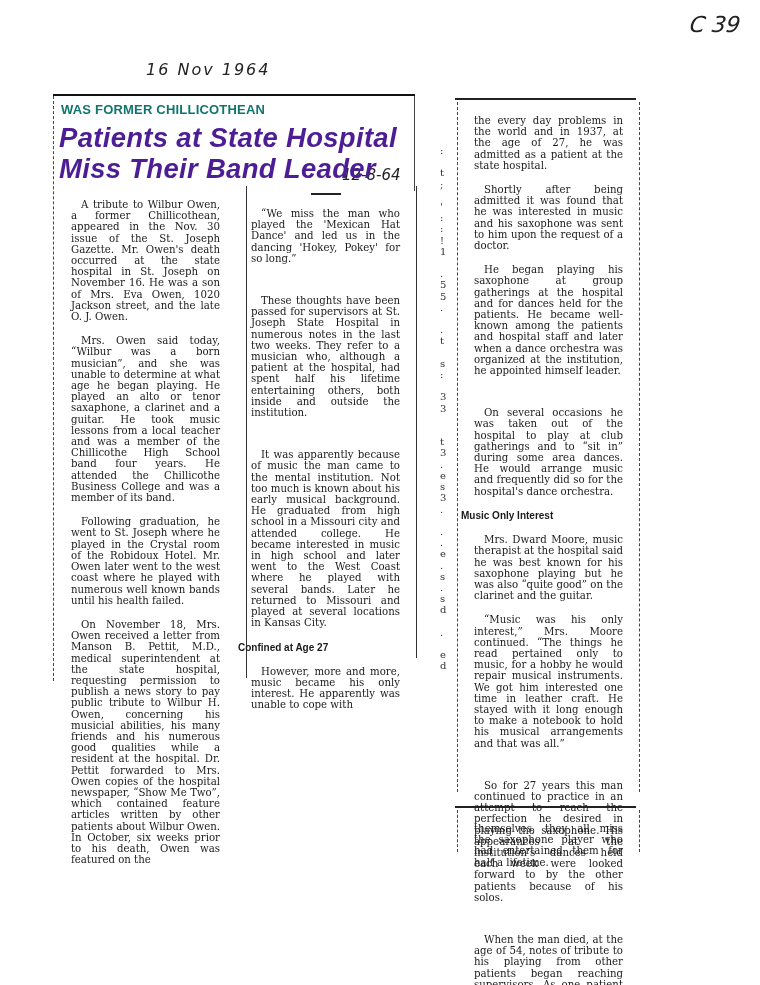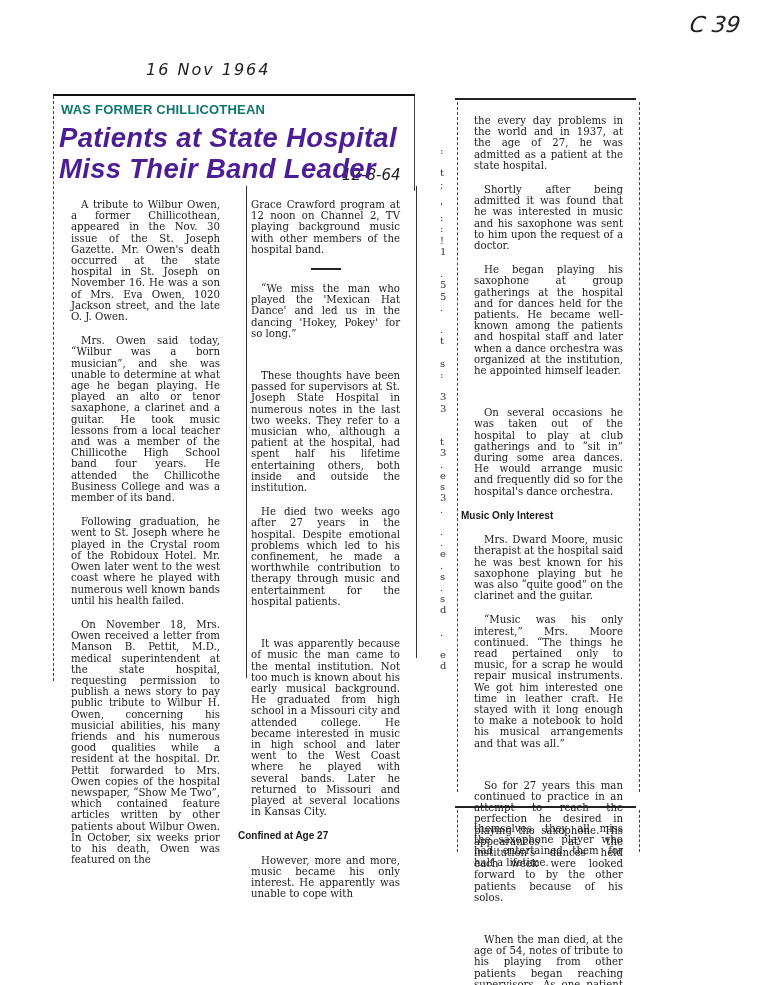--- a/index.html
+++ b/index.html
@@ -59,26 +59,24 @@
 </div>
 
 <div class="col col1">
   <p>A tribute to Wilbur Owen, a former Chillicothean, appeared in the Nov. 30 issue of the St. Joseph Gazette. Mr. Owen's death occurred at the state hospital in St. Joseph on November 16. He was a son of Mrs. Eva Owen, 1020 Jackson street, and the late O. J. Owen.</p>
   <p>Mrs. Owen said today, “Wilbur was a born musician”, and she was unable to determine at what age he began playing. He played an alto or tenor saxaphone, a clarinet and a guitar. He took music lessons from a local teacher and was a member of the Chillicothe High School band four years. He attended the Chillicothe Business College and was a member of its band.</p>
   <p>Following graduation, he went to St. Joseph where he played in the Crystal room of the Robidoux Hotel. Mr. Owen later went to the west coast where he played with numerous well known bands until his health failed.</p>
   <p>On November 18, Mrs. Owen received a letter from Manson B. Pettit, M.D., medical superintendent at the state hospital, requesting permission to publish a news story to pay public tribute to Wilbur H. Owen, concerning his musicial abilities, his many friends and his numerous good qualities while a resident at the hospital. Dr. Pettit forwarded to Mrs. Owen copies of the hospital newspaper, “Show Me Two”, which contained feature articles written by other patients about Wilbur Owen. In October, six weeks prior to his death, Owen was featured on the</p>
 </div>
 
 <div class="col col2">
-  <p style="text-indent:0">Grace Crawford program at 12 noon on Channel 2, TV playing background music with other members of the hospital band.</p>
   <div class="divider"></div>
   <p>“We miss the man who played the 'Mexican Hat Dance' and led us in the dancing 'Hokey, Pokey' for so long.”</p>
   <div class="gap"></div>
   <p>These thoughts have been passed for supervisors at St. Joseph State Hospital in numerous notes in the last two weeks. They refer to a musician who, although a patient at the hospital, had spent half his lifetime entertaining others, both inside and outside the institution.</p>
-  <p>He died two weeks ago after 27 years in the hospital. Despite emotional problems which led to his confinement, he made a worthwhile contribution to therapy through music and entertainment for the hospital patients.</p>
   <div class="gap"></div>
   <p>It was apparently because of music the man came to the mental institution. Not too much is known about his early musical background. He graduated from high school in a Missouri city and attended college. He became interested in music in high school and later went to the West Coast where he played with several bands. Later he returned to Missouri and played at several locations in Kansas City.</p>
   <div class="subhead">Confined at Age 27</div>
   <p>However, more and more, music became his only interest. He apparently was unable to cope with</p>
 </div>
 
 <div class="edge" id="edge-frags">:
 &nbsp;
 t
 ;
@@ -128,21 +126,21 @@
 
 <div class="col3-top"></div>
 <div class="col col3">
   <p style="text-indent:0">the every day problems in the world and in 1937, at the age of 27, he was admitted as a patient at the state hospital.</p>
   <p>Shortly after being admitted it was found that he was interested in music and his saxophone was sent to him upon the request of a doctor.</p>
   <p>He began playing his saxophone at group gatherings at the hospital and for dances held for the patients. He became well-known among the patients and hospital staff and later when a dance orchestra was organized at the institution, he appointed himself leader.</p>
   <div class="gap"></div>
   <p>On several occasions he was taken out of the hospital to play at club gatherings and to “sit in” during some area dances. He would arrange music and frequently did so for the hospital's dance orchestra.</p>
   <div class="subhead">Music Only Interest</div>
   <p>Mrs. Dward Moore, music therapist at the hospital said he was best known for his saxophone playing but he was also “quite good” on the clarinet and the guitar.</p>
-  <p>“Music was his only interest,” Mrs. Moore continued. “The things he read pertained only to music, for a scrap he would repair musical instruments. We got him interested one time in leather craft. He stayed with it long enough to make a notebook to hold his musical arrangements and that was all.”</p>
+  <p>“Music was his only interest,” Mrs. Moore continued. “The things he read pertained only to music, for a hobby he would repair musical instruments. We got him interested one time in leather craft. He stayed with it long enough to make a notebook to hold his musical arrangements and that was all.”</p>
   <div class="gap"></div>
   <p>So for 27 years this man continued to practice in an attempt to reach the perfection he desired in playing the saxophone. His appearances at the institution's dances held each week were looked forward to by the other patients because of his solos.</p>
   <div class="gap"></div>
   <p>When the man died, at the age of 54, notes of tribute to his playing from other patients began reaching supervisors. As one patient put in his letter, “He won't be with us any more, but hope it's for the best for him. He will be missed by the many people who know him.” Another note written on a scrap of paper said in part, “We are glad he is now playing with the angels.”</p>
   <p>Regardless how they express</p>
 </div>
 
 <div class="col3-foot-top"></div>
 <div class="col col3-foot">
   <p style="text-indent:0">themselves, they all miss the saxophone player who had entertained them for half a lifetime.</p>

